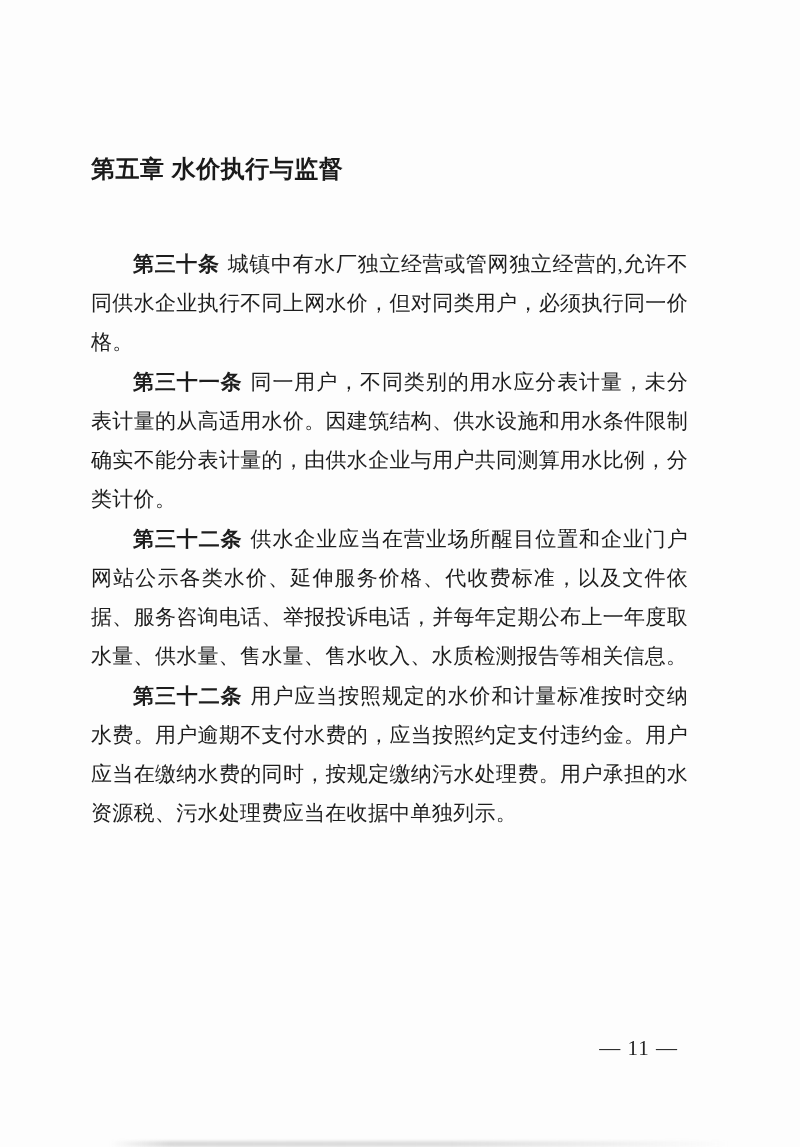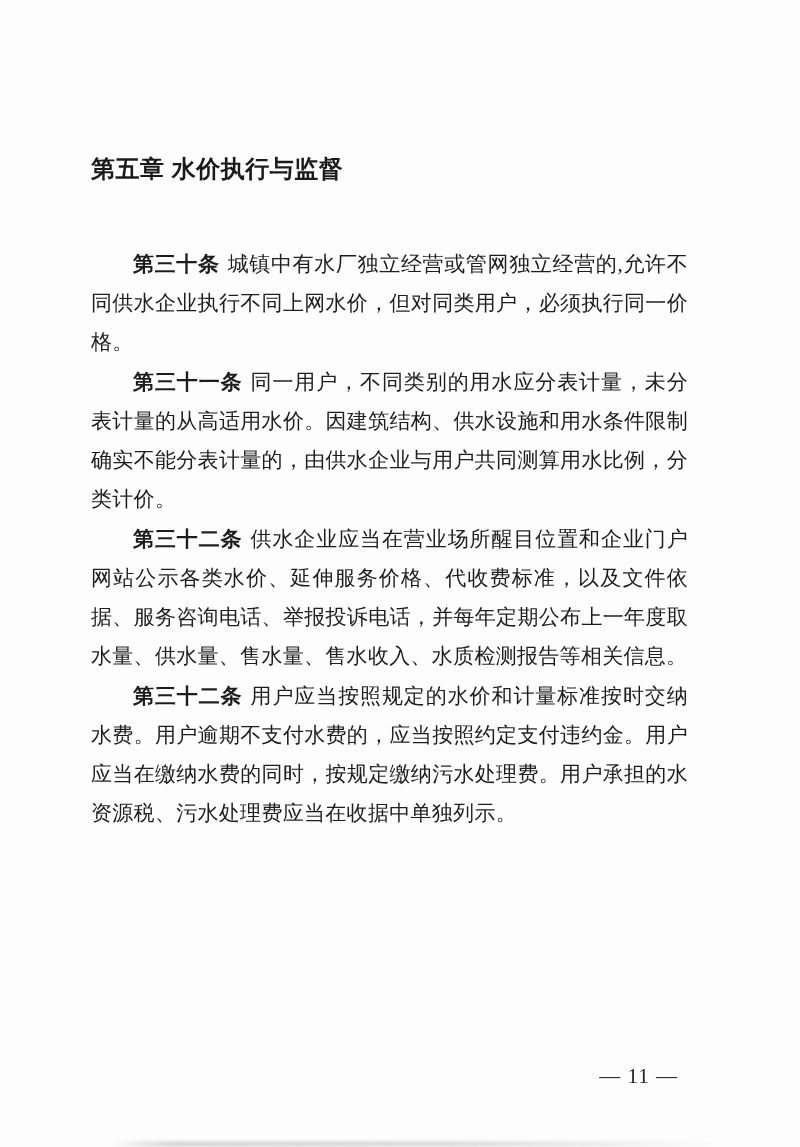--- a/index.html
+++ b/index.html
@@ -43,21 +43,21 @@
     margin: 0;
     text-indent: 2em;
   }
   .article-label {
     font-weight: bold;
     font-family: "Liberation Sans", "DejaVu Sans", sans-serif;
     margin-right: 8px;
   }
   .page-number {
     position: absolute;
-    top: 1064px;
+    top: 1036px;
     right: 122px;
     font-size: 21px;
     letter-spacing: 1px;
     color: #222222;
   }
   .scan-bleed {
     position: absolute;
     bottom: 0px;
     left: 110px;
     width: 620px;

